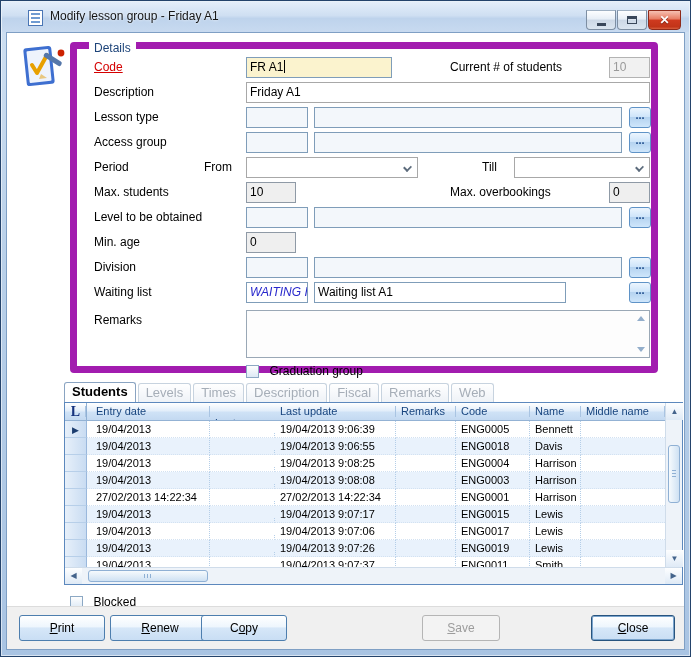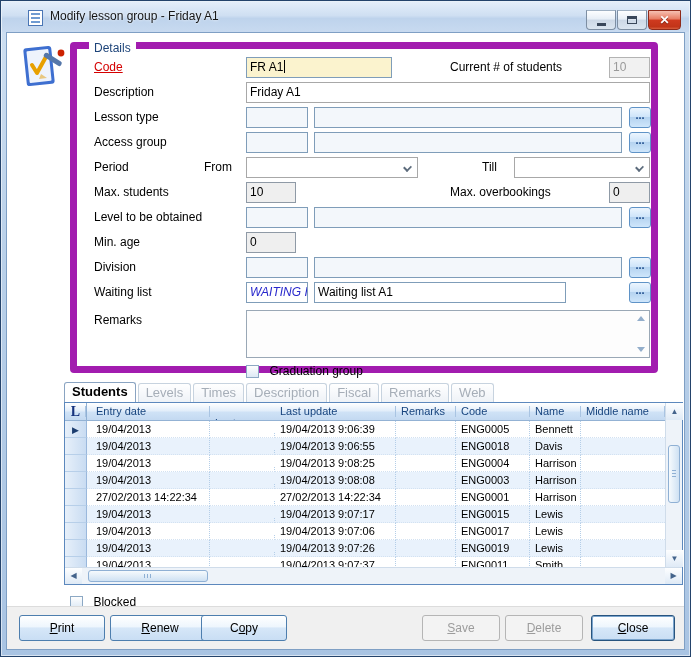--- a/index.html
+++ b/index.html
@@ -401,18 +401,17 @@
     <div class="blockedrow">
       <span class="checkbox"></span>
       <span class="cblabel">Blocked</span>
     </div>
 
     <div class="buttonbar">
       <div class="btn" style="left:12px;width:86px"><span></span><span class="accel">P</span><span>rint</span></div>
       <div class="btn" style="left:103px;width:100px"><span></span><span class="accel">R</span><span>enew</span></div>
       <div class="btn" style="left:194px;width:86px"><span>C</span><span class="accel">o</span><span>py</span></div>
       <div class="btn disabled" style="left:415px;width:78px"><span></span><span class="accel">S</span><span>ave</span></div>
-      <div class="btn disabled" style="left:498px;width:78px"><span></span><span class="accel">D</span><span>elete</span></div>
       <div class="btn default" style="left:584px;width:84px"><span></span><span class="accel">C</span><span>lose</span></div>
     </div>
 
   </div>
 </div>
 
 </body></html>

